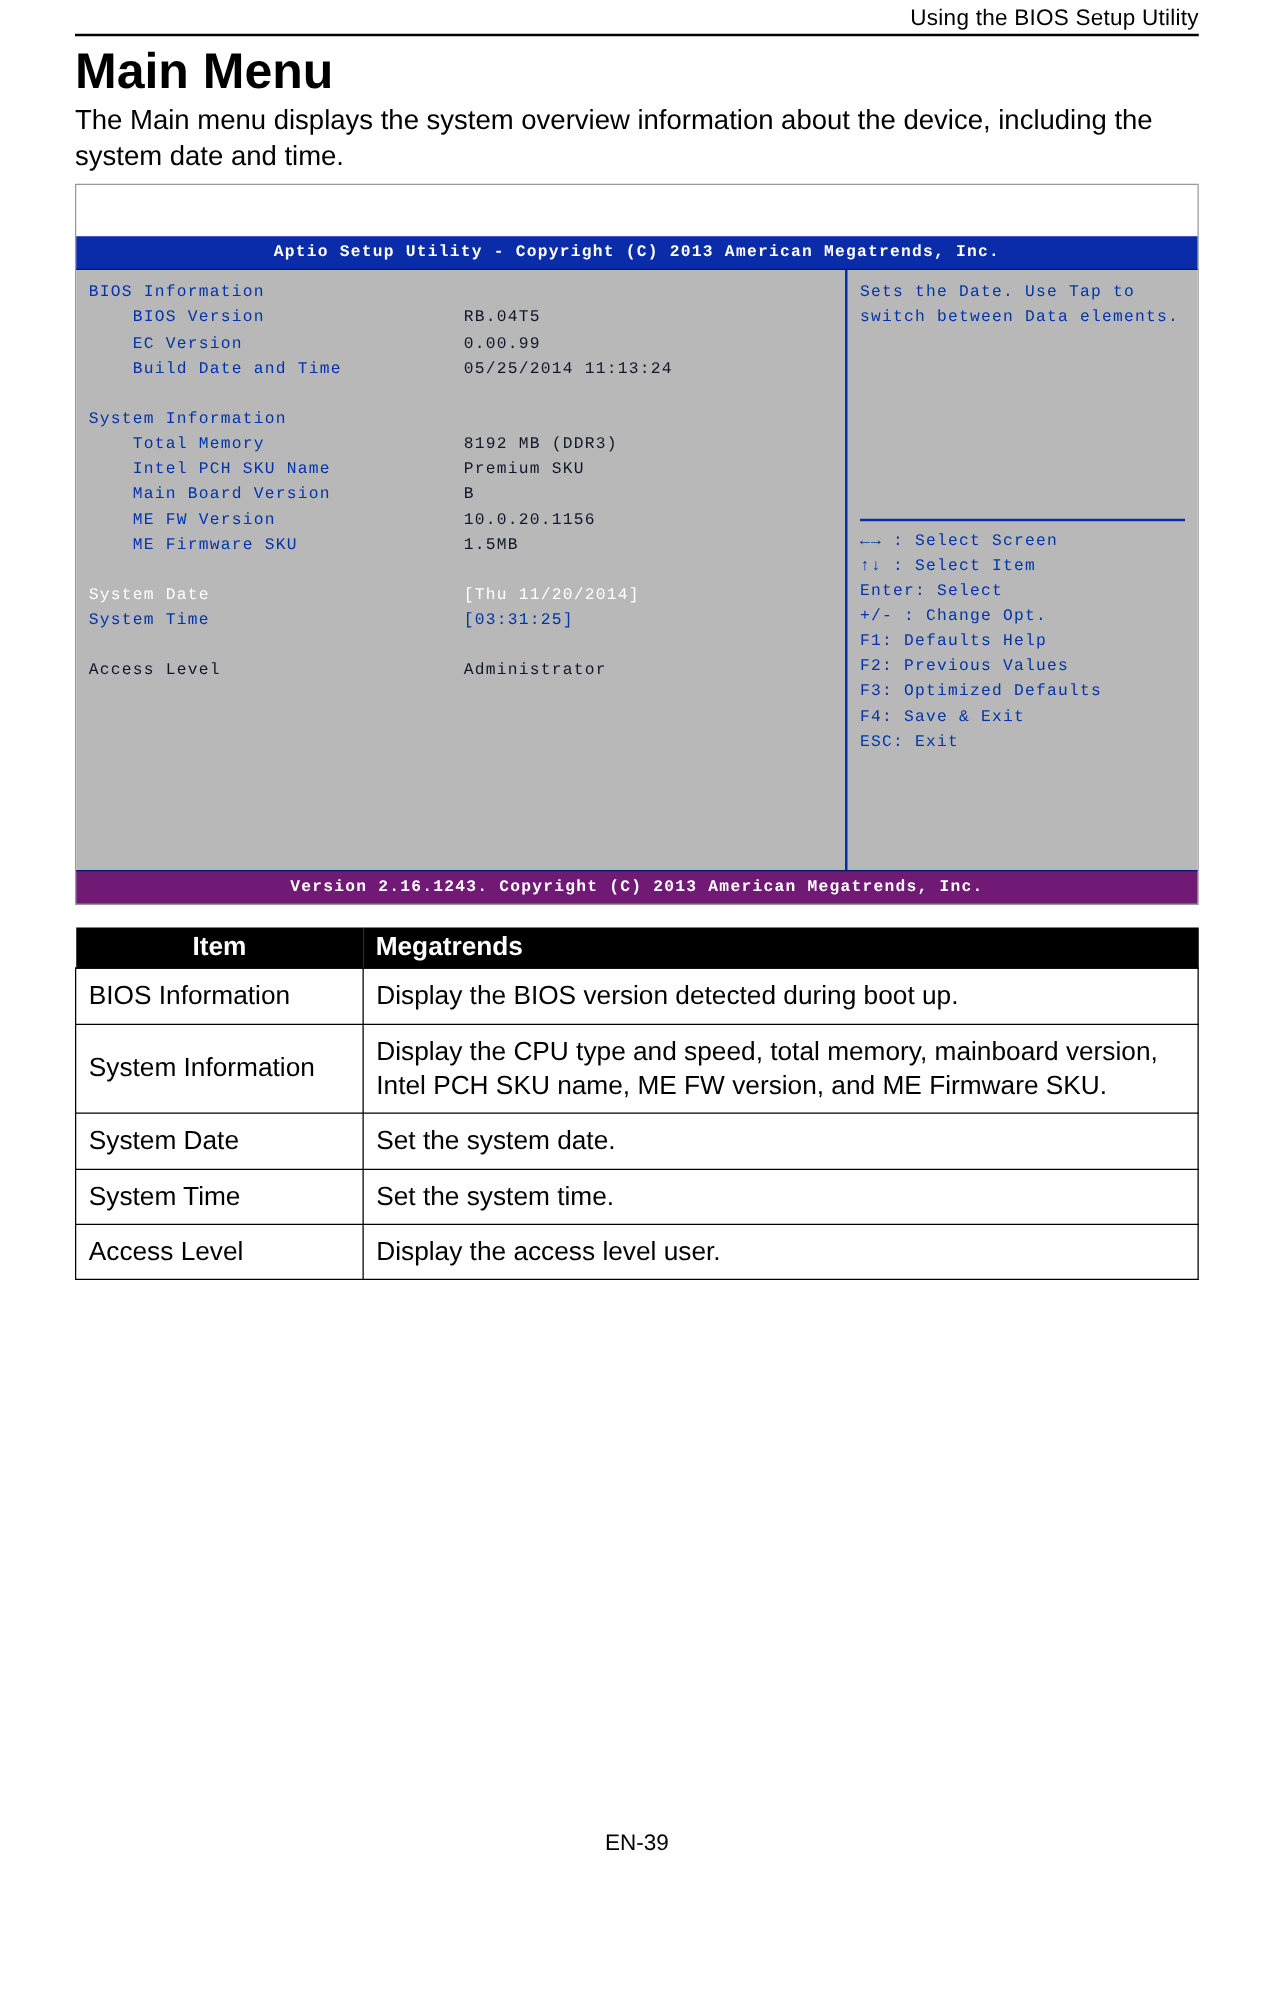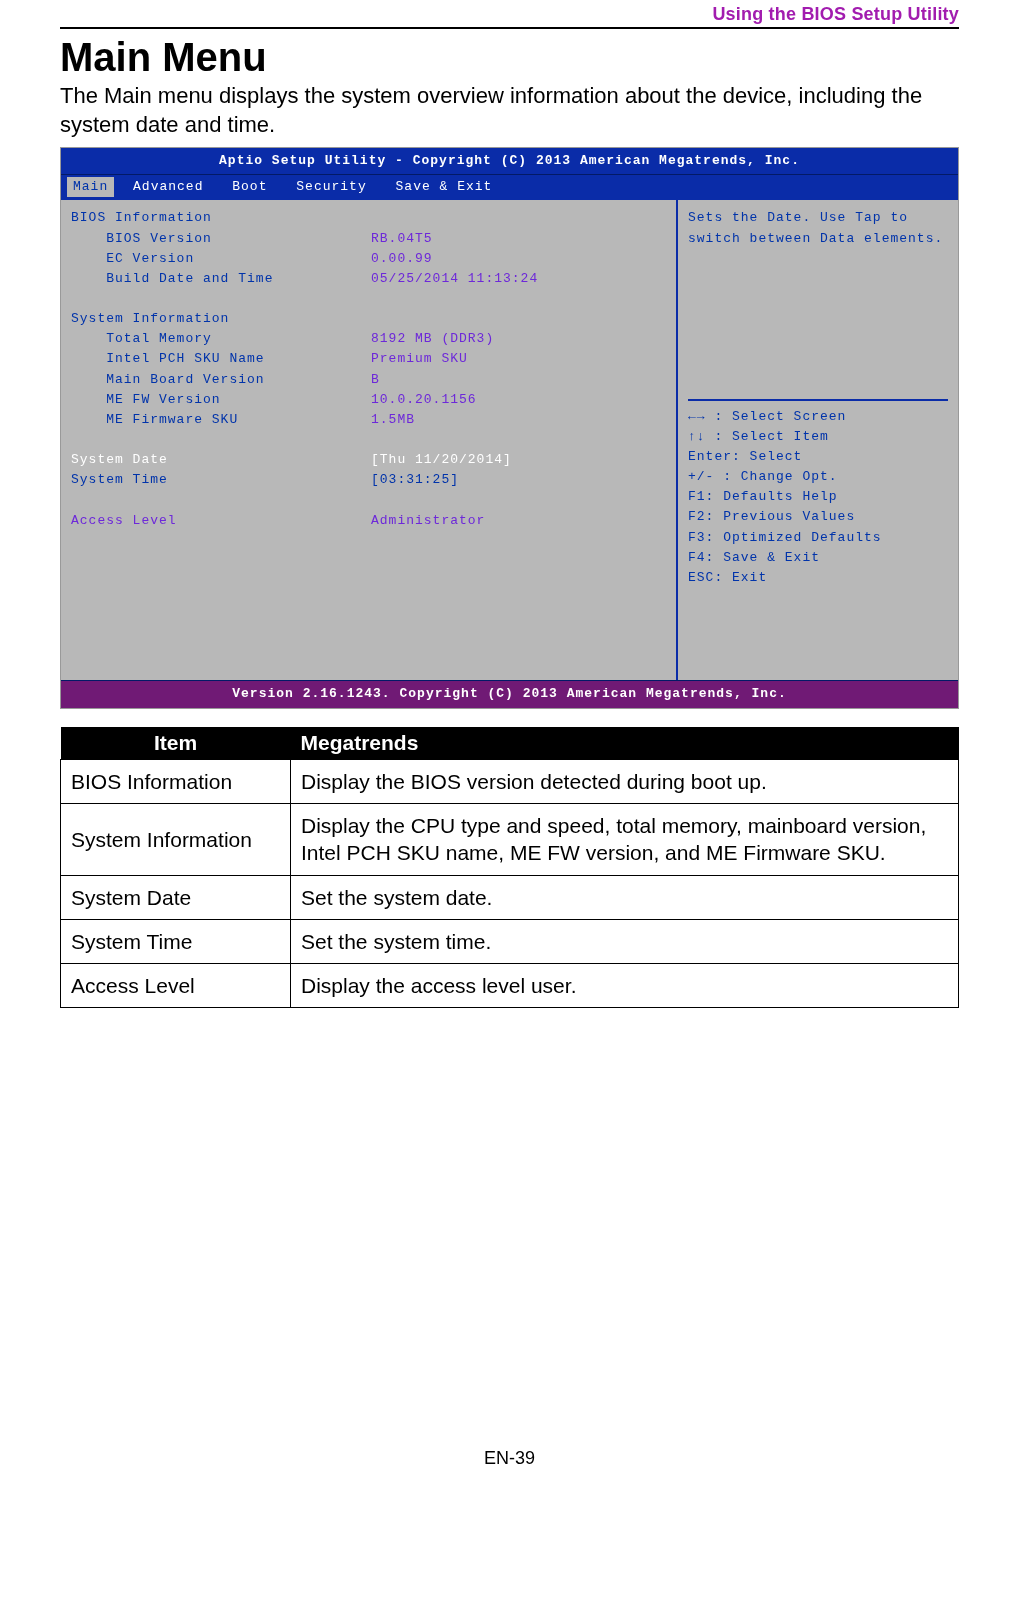--- a/index.html
+++ b/index.html
@@ -6,22 +6,22 @@
   body {
     font-family: Verdana, Geneva, sans-serif;
     background: #fff;
     width: 1019px;
     margin: 0 auto;
     padding: 0 60px;
     color: #000;
   }
   .header-bar {
     text-align: right;
-    color: #a21caf;
-    font-weight: bold;
+    color: #000000;
+    font-weight: normal;
     font-size: 18px;
     border-bottom: 2px solid #000;
     padding: 4px 0 2px 0;
     letter-spacing: 0.2px;
   }
   h1.page-title {
     font-family: Verdana, Geneva, sans-serif;
     font-weight: 800;
     font-size: 40px;
     margin-top: 6px;
@@ -41,20 +41,21 @@
     letter-spacing: 1px;
     line-height: 1.55;
   }
   .bios-titlebar {
     background: #0a2ca8;
     color: #fff;
     text-align: center;
     padding: 3px 0;
     font-weight: bold;
     border-bottom: 1px solid #031a66;
+    margin-top: 41px;
   }
   .bios-menubar {
     background: #0a2ca8;
     color: #fff;
     padding: 2px 6px 3px 6px;
   }
   .bios-menubar .tab {
     display: inline-block;
     padding: 0 10px;
     color: #fff;
@@ -86,21 +87,21 @@
   .bios-right .help-text { flex: 0 0 auto; }
   .bios-right .divider {
     border-top: 2px solid #0a2ca8;
     margin-top: 150px;
     margin-bottom: 6px;
   }
   .bios-right .keys { color: #0033aa; }
   .bios-left .row { display: flex; }
   .bios-left .label { flex: 0 0 300px; white-space: pre; }
   .bios-left .value { flex: 1; white-space: pre; }
-  .bios-left .black { color: #6d28d9; }
+  .bios-left .black { color: #0f172a; }
   .bios-left .white { color: #fff; }
   .bios-left .blue { color: #0033aa; }
   .bios-footer {
     background: #701a75;
     color: #fff;
     text-align: center;
     padding: 3px 0;
     font-weight: bold;
     border-top: 1px solid #031a66;
   }
@@ -135,27 +136,20 @@
 </head>
 <body>
 
 <div class="header-bar">Using the BIOS Setup Utility</div>
 
 <h1 class="page-title">Main Menu</h1>
 <p class="intro">The Main menu displays the system overview information about the device, including the system date and time.</p>
 
 <div class="bios">
   <div class="bios-titlebar">Aptio Setup Utility - Copyright (C) 2013 American Megatrends, Inc.</div>
-  <div class="bios-menubar">
-    <span class="tab active">Main</span>
-    <span class="tab">Advanced</span>
-    <span class="tab">Boot</span>
-    <span class="tab">Security</span>
-    <span class="tab">Save &amp; Exit</span>
-  </div>
   <div class="bios-body">
     <div class="bios-left">
       <div class="row">
           <div class="label blue">BIOS Information</div>
         </div>
       <div class="row">
           <div class="label blue">    BIOS Version</div>
           <div class="value black">RB.04T5</div>
         </div>
       <div class="row">

